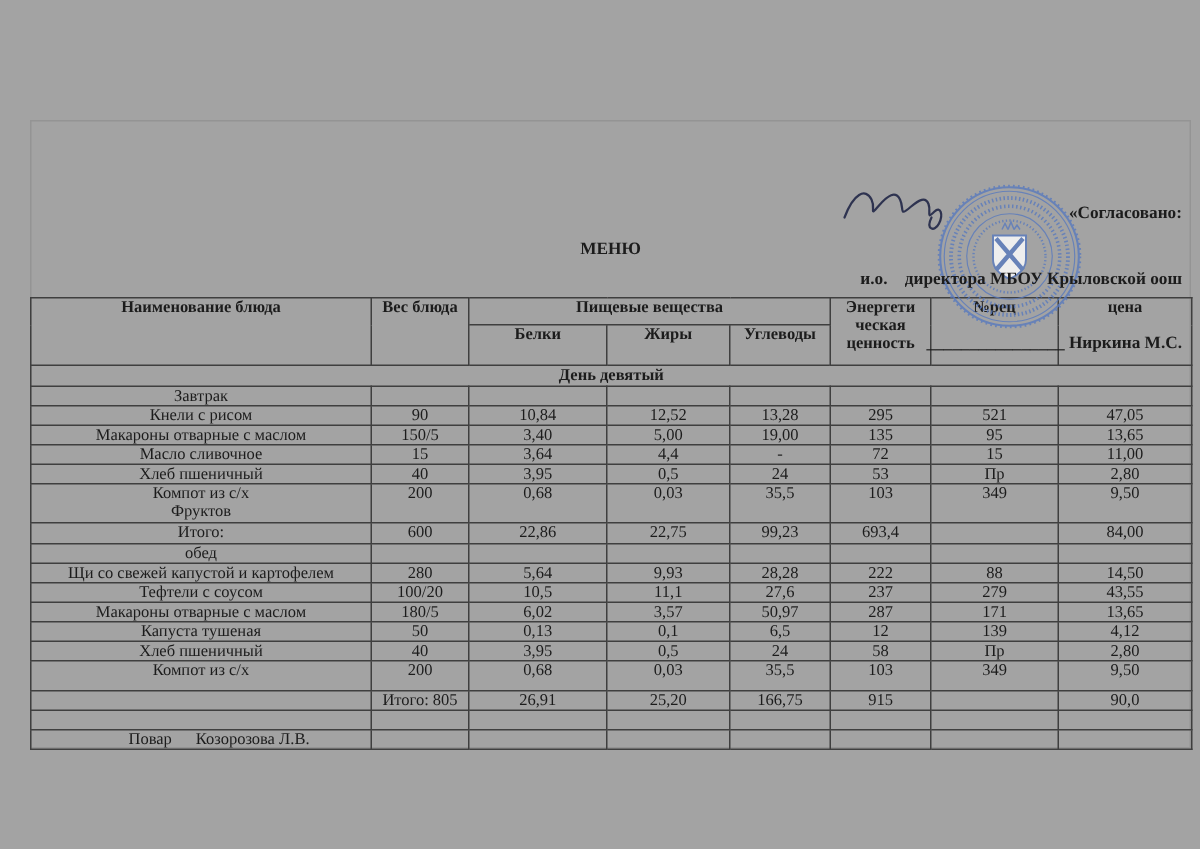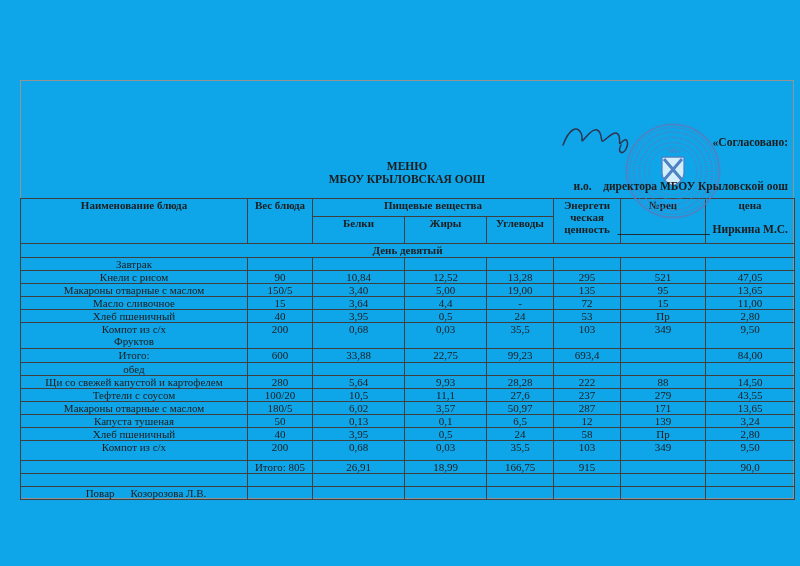--- a/index.html
+++ b/index.html
@@ -1,16 +1,16 @@
 <!DOCTYPE html>
 <html><head>
 <meta charset="utf-8">
 <style>
   html,body{margin:0;padding:0;background:#ffffff;}
-  .page{position:relative;width:800px;height:566px;background:#0ea5e9;overflow:hidden;
+  .page{position:relative;width:800px;height:566px;background:#a3a3a3;overflow:hidden;
         font-family:"Liberation Serif","DejaVu Serif",serif;color:#1c1c1c;}
   .frame{position:absolute;left:20px;top:80px;width:772px;height:417px;
          border:1px solid #949494;}
   
   .approval{position:absolute;top:25px;right:5px;text-align:right;
             font-weight:bold;font-size:11.5px;line-height:14.5px;white-space:pre;z-index:4;}
   
   .sig{position:absolute;left:538px;top:42px;z-index:5;}
   
   .stamp{position:absolute;left:604px;top:42px;z-index:3;opacity:.82;pointer-events:none;}
@@ -59,21 +59,20 @@
         <circle r="28.5" stroke-width="0.8"></circle>
         <path d="M-11,-14 L11,-14 L11,2 Q11,10 0,15 Q-11,10 -11,2 Z" stroke-width="1.3" fill="#ffffff"></path>
         <path d="M-9,-12 L9,9 M9,-12 L-9,9" stroke-width="3"></path>
         <path d="M-5,-18 L-3,-22 L-1,-18 M-1,-18 L1,-23 L3,-18 M3,-18 L5,-21 L7,-18" stroke-width="1"></path>
         <circle r="24" stroke-width="1.6" stroke-dasharray="0.9 1.5"></circle>
       </g>
     </svg>
 
     <div class="titleblock">
       <div>МЕНЮ</div>
-      <div>МБОУ КРЫЛОВСКАЯ ООШ</div>
     </div>
 
     <table class="menu">
       <colgroup>
         <col style="width:227px">
           <col style="width:65px">
           <col style="width:92px">
         <col style="width:82px">
           <col style="width:67px">
           <col style="width:67px">
@@ -158,21 +157,21 @@
             <td>0,68</td>
             <td>0,03</td>
             <td>35,5</td>
             <td>103</td>
             <td>349</td>
             <td>9,50</td>
           </tr>
           <tr style="height: 14px;">
             <td class="al-right">Итого:</td>
             <td>600</td>
-            <td>33,88</td>
+            <td>22,86</td>
             <td>22,75</td>
             <td>99,23</td>
             <td>693,4</td>
             <td></td>
             <td>84,00</td>
           </tr>
           <tr style="height: 13px;">
             <td class="al-right">обед</td>
             <td></td>
             <td></td>
@@ -213,21 +212,21 @@
             <td>13,65</td>
           </tr>
           <tr style="height: 13px;">
             <td class="">Капуста тушеная</td>
             <td>50</td>
             <td>0,13</td>
             <td>0,1</td>
             <td>6,5</td>
             <td>12</td>
             <td>139</td>
-            <td>3,24</td>
+            <td>4,12</td>
           </tr>
           <tr style="height: 13px;">
             <td class="">Хлеб пшеничный</td>
             <td>40</td>
             <td>3,95</td>
             <td>0,5</td>
             <td>24</td>
             <td>58</td>
             <td>Пр</td>
             <td>2,80</td>
@@ -239,21 +238,21 @@
             <td>0,03</td>
             <td>35,5</td>
             <td>103</td>
             <td>349</td>
             <td>9,50</td>
           </tr>
           <tr style="height: 13px;">
             <td class=""></td>
             <td>Итого: 805</td>
             <td>26,91</td>
-            <td>18,99</td>
+            <td>25,20</td>
             <td>166,75</td>
             <td>915</td>
             <td></td>
             <td>90,0</td>
           </tr>
           <tr style="height: 13px;">
             <td class=""></td>
             <td></td>
             <td></td>
             <td></td>

